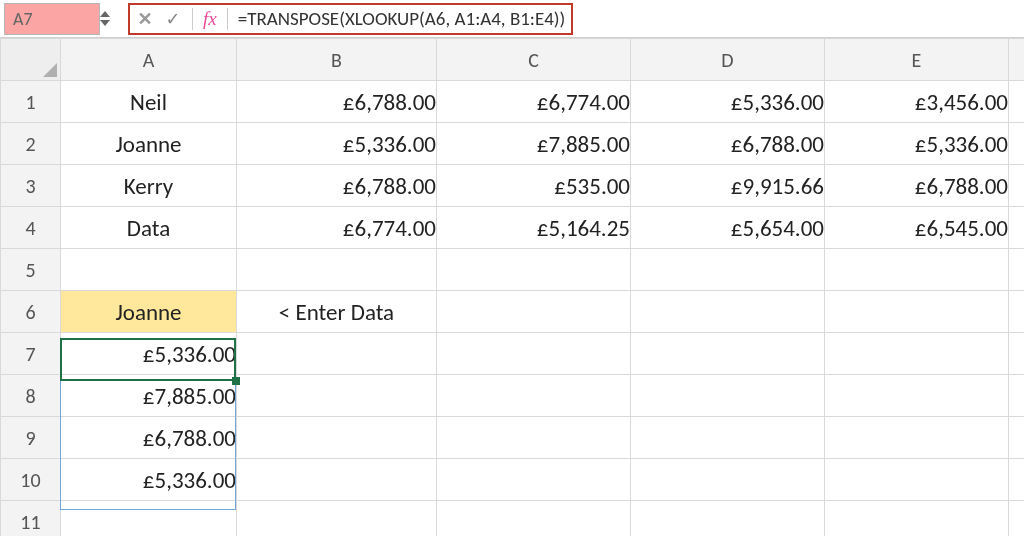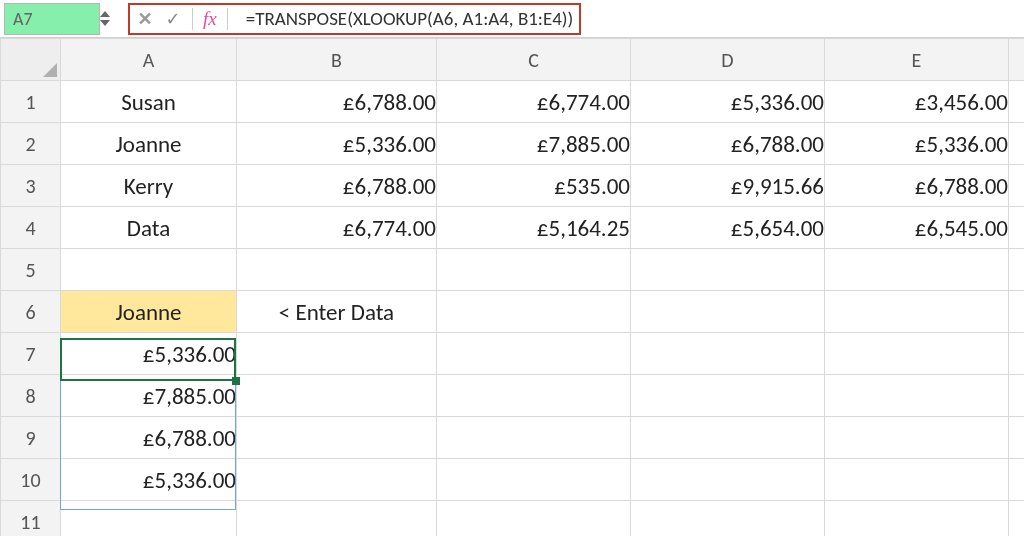--- a/index.html
+++ b/index.html
@@ -18,21 +18,21 @@
     height: 38px;
     border-bottom: 1px solid #d0d0d0;
     background: #fff;
     font-size: 18px;
   }
   .namebox {
     width: 96px;
     height: 32px;
     margin: 3px 0 3px 4px;
     border: 1px solid #b7b7b7;
-    background: #86efac;
+    background: #fca5a5;
     display: flex;
     align-items: center;
     padding: 0 8px;
     color: #666;
   }
   .spinner {
     width: 20px; height: 32px;
     display: flex; flex-direction: column;
     justify-content: center;
     margin-right: 8px;
@@ -51,21 +51,21 @@
     border: 2px solid #c0392b;
     padding: 0 6px;
     gap: 10px;
     margin: 2px 0;
   }
   .fx-icon { color: #999; font-size: 18px; width: 18px; text-align: center; }
   .fx-icon.cancel { font-weight: bold; }
   .fx-icon.accept { color: #888; }
   .fx-label { font-style: italic; font-family: "Times New Roman", serif; color: #ec4899; font-size: 19px;}
   .sep { width:1px; height:22px; background:#ccc;}
-  .formula { color:#333; font-size:19px; white-space: nowrap; margin-left: 8px;}
+  .formula { color:#333; font-size:19px; white-space: nowrap;}
   .sheet {
     position: relative;
     width: 1024px;
   }
   table.grid {
     border-collapse: collapse;
     table-layout: fixed;
     width: 1024px;
   }
   table.grid th, table.grid td {
@@ -181,21 +181,21 @@
     <th class="corner"></th>
     <th class="col-A-hdr">A</th>
     <th>B</th>
     <th>C</th>
     <th>D</th>
     <th>E</th>
     <th>F</th>
   </tr>
   <tr>
     <th class="rowhdr">1</th>
-    <td class="cell center">Susan</td>
+    <td class="cell center">Neil</td>
     <td class="cell">£6,788.00</td>
     <td class="cell">£6,774.00</td>
     <td class="cell">£5,336.00</td>
     <td class="cell">£3,456.00</td>
     <td class="cell"></td>
   </tr>
   <tr>
     <th class="rowhdr">2</th>
     <td class="cell center">Joanne</td>
     <td class="cell">£5,336.00</td>

